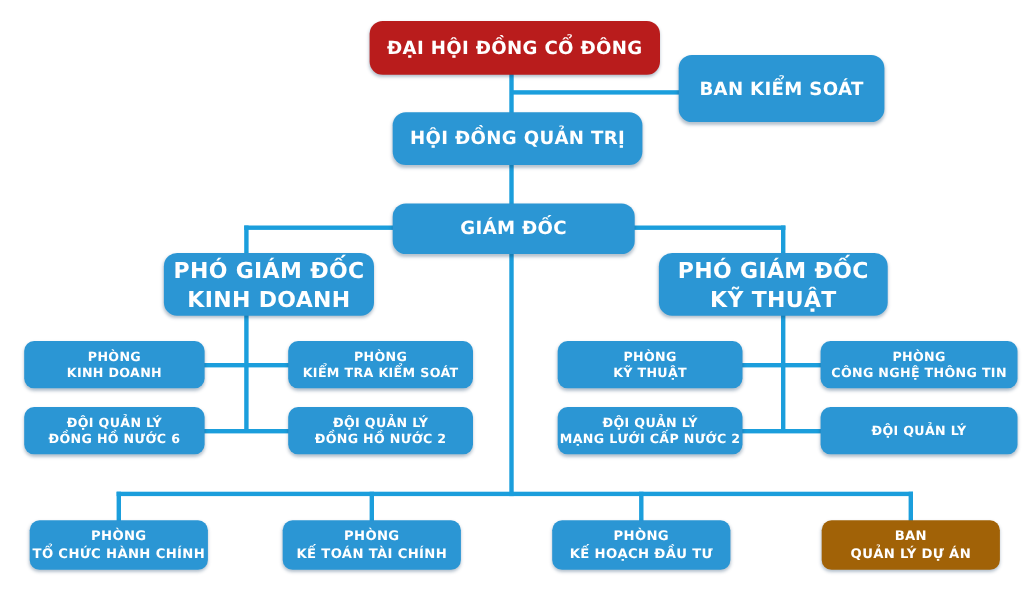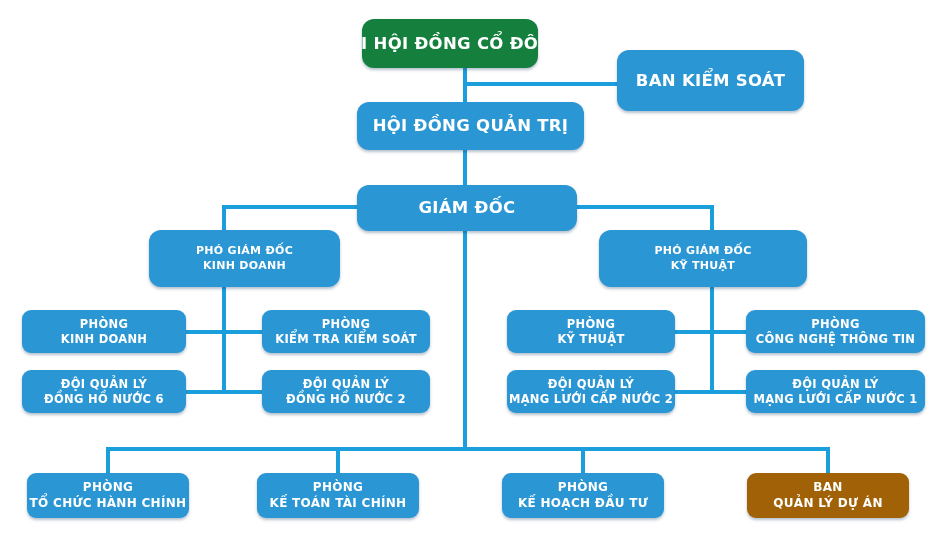--- a/index.html
+++ b/index.html
@@ -30,21 +30,21 @@
     color: #ffffff;
     font-weight: bold;
     border-radius: 10px;
     box-shadow: 0 2px 3px rgba(10, 50, 90, 0.30);
     letter-spacing: 0.3px;
     line-height: 1.3;
     box-sizing: border-box;
     padding: 2px 4px;
   }
   .node.lg { font-size: 16.5px; border-radius: 12px; }
-  .node.md { font-size: 11px;   border-radius: 12px; }
+  .node.md { font-size: 20px;   border-radius: 12px; }
   .node.sm { font-size: 11.5px; border-radius: 9px; }
   .node.s2 { font-size: 12px;   border-radius: 9px; }
   .node span { display: block; white-space: nowrap; }
 </style>
 </head>
 <body>
 
 <div id="canvas">
     <div class="edge" style="left: 463px; top: 66px; width: 4px; height: 38px; background: rgb(27, 158, 220);"></div>
     <div class="edge" style="left: 465px; top: 82px; width: 154px; height: 4px; background: rgb(27, 158, 220);"></div>
@@ -56,21 +56,21 @@
     <div class="edge" style="left: 184px; top: 330px; width: 80px; height: 4px; background: rgb(27, 158, 220);"></div>
     <div class="edge" style="left: 184px; top: 390px; width: 80px; height: 4px; background: rgb(27, 158, 220);"></div>
     <div class="edge" style="left: 673px; top: 330px; width: 75px; height: 4px; background: rgb(27, 158, 220);"></div>
     <div class="edge" style="left: 673px; top: 390px; width: 75px; height: 4px; background: rgb(27, 158, 220);"></div>
     <div class="edge" style="left: 463px; top: 229px; width: 4px; height: 222px; background: rgb(27, 158, 220);"></div>
     <div class="edge" style="left: 106px; top: 447px; width: 724px; height: 4px; background: rgb(27, 158, 220);"></div>
     <div class="edge" style="left: 106px; top: 447px; width: 4px; height: 28px; background: rgb(27, 158, 220);"></div>
     <div class="edge" style="left: 336px; top: 447px; width: 4px; height: 28px; background: rgb(27, 158, 220);"></div>
     <div class="edge" style="left: 581px; top: 447px; width: 4px; height: 28px; background: rgb(27, 158, 220);"></div>
     <div class="edge" style="left: 826px; top: 447px; width: 4px; height: 28px; background: rgb(27, 158, 220);"></div>
-    <div class="node lg" style="left: 362px; top: 19px; width: 176px; height: 49px; background: #15803d; color: rgb(255, 255, 255);">
+    <div class="node lg" style="left: 336px; top: 19px; width: 264px; height: 49px; background: #b91c1c; color: rgb(255, 255, 255);">
       <span>ĐẠI HỘI ĐỒNG CỔ ĐÔNG</span>
     </div>
     <div class="node lg" style="left: 617px; top: 50px; width: 187px; height: 61px; background: rgb(43, 150, 212); color: rgb(255, 255, 255);">
       <span>BAN KIỂM SOÁT</span>
     </div>
     <div class="node lg" style="left: 357px; top: 102px; width: 227px; height: 48px; background: rgb(43, 150, 212); color: rgb(255, 255, 255);">
       <span>HỘI ĐỒNG QUẢN TRỊ</span>
     </div>
     <div class="node lg" style="left: 357px; top: 185px; width: 220px; height: 46px; background: rgb(43, 150, 212); color: rgb(255, 255, 255); align-items: center;">
       <span>GIÁM ĐỐC</span>
@@ -106,21 +106,20 @@
     <div class="node sm" style="left: 746px; top: 310px; width: 179px; height: 43px; background: rgb(43, 150, 212); color: rgb(255, 255, 255);">
       <span>PHÒNG</span>
       <span>CÔNG NGHỆ THÔNG TIN</span>
     </div>
     <div class="node sm" style="left: 507px; top: 370px; width: 168px; height: 43px; background: rgb(43, 150, 212); color: rgb(255, 255, 255);">
       <span>ĐỘI QUẢN LÝ</span>
       <span>MẠNG LƯỚI CẤP NƯỚC 2</span>
     </div>
     <div class="node sm" style="left: 746px; top: 370px; width: 179px; height: 43px; background: rgb(43, 150, 212); color: rgb(255, 255, 255);">
       <span>ĐỘI QUẢN LÝ</span>
-      <span>MẠNG LƯỚI CẤP NƯỚC 1</span>
     </div>
     <div class="node s2" style="left: 27px; top: 473px; width: 162px; height: 45px; background: rgb(43, 150, 212); color: rgb(255, 255, 255);">
       <span>PHÒNG</span>
       <span>TỔ CHỨC HÀNH CHÍNH</span>
     </div>
     <div class="node s2" style="left: 257px; top: 473px; width: 162px; height: 45px; background: rgb(43, 150, 212); color: rgb(255, 255, 255);">
       <span>PHÒNG</span>
       <span>KẾ TOÁN TÀI CHÍNH</span>
     </div>
     <div class="node s2" style="left: 502px; top: 473px; width: 162px; height: 45px; background: rgb(43, 150, 212); color: rgb(255, 255, 255);">

